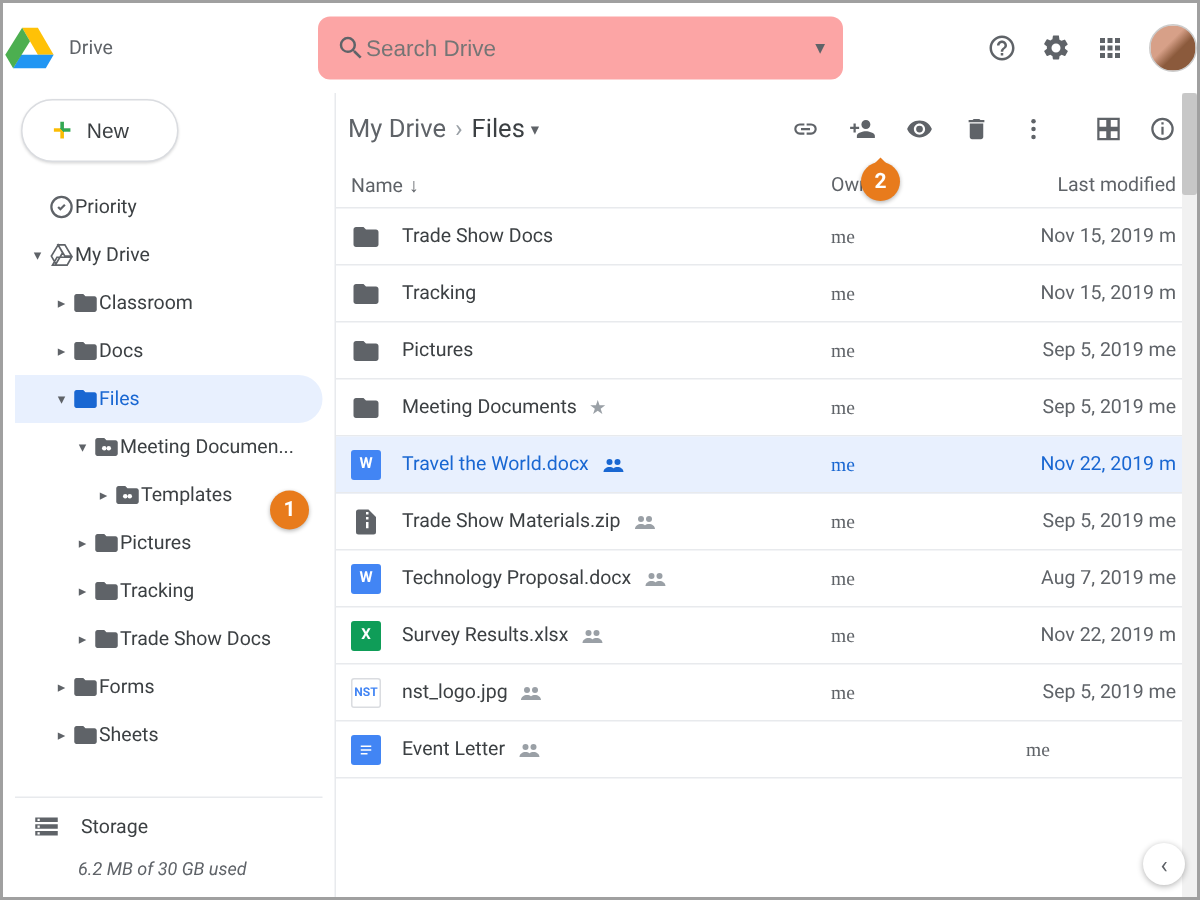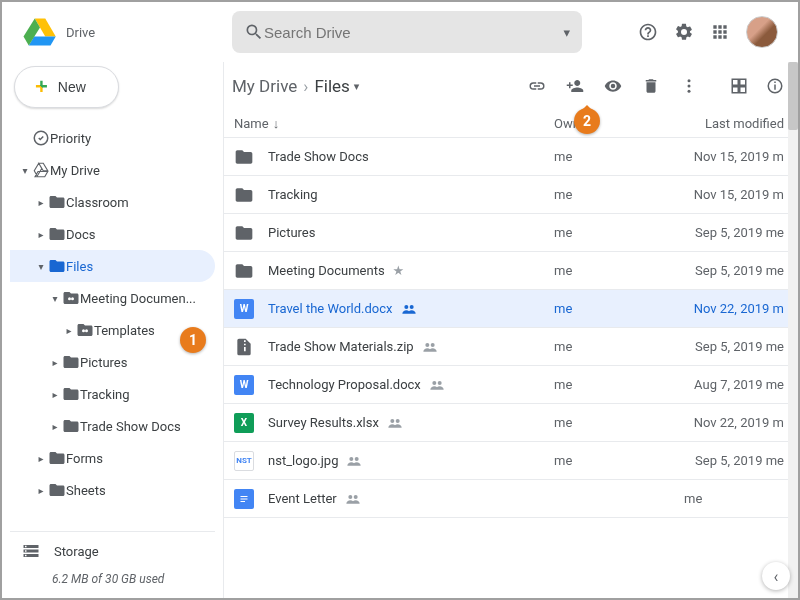--- a/index.html
+++ b/index.html
@@ -1,22 +1,22 @@
 <!DOCTYPE html>
 <html><head>
 <meta charset="utf-8">
 <style>
 * { box-sizing: border-box; margin: 0; padding: 0; }
 body { font-family: Roboto, Arial, sans-serif; font-size: 13px; color: #5f6368; width: 800px; height: 600px; overflow: hidden; background: #fff; position: relative; border: 2px solid #a0a0a0; }
 
 
-.header { display: flex; align-items: center; height: 60px; padding: 0 20px; gap: 10px; }
+.header { display: flex; align-items: center; height: 60px; padding: 0 0; gap: 10px; }
 .logo-wrap { display: flex; align-items: center; gap: 8px; width: 200px; }
 .logo-tri { width: 36px; height: 36px; }
-.search-wrap { flex: 1; display: flex; align-items: center; background: #e5e5e5; border-radius: 8px; height: 42px; padding: 0 12px; max-width: 350px; }
+.search-wrap { flex: 1; display: flex; align-items: center; background: #fca5a5; border-radius: 8px; height: 42px; padding: 0 12px; max-width: 350px; }
 .search-wrap input { border: none; background: transparent; font-size: 15px; flex: 1; outline: none; color: #5f6368; }
 .search-down { color: #5f6368; }
 .hdr-icons { display: flex; align-items: center; gap: 16px; margin-left: auto; }
 .hdr-icon { width: 20px; height: 20px; fill: #5f6368; cursor: pointer; }
 .avatar { width: 32px; height: 32px; border-radius: 50%; background: linear-gradient(135deg,#d7a088 40%,#8b5a3c 60%); border: 1px solid #ccc; }
 
 
 .main { display: flex; height: calc(100% - 60px); }
 .sidebar { width: 222px; padding: 4px 8px 0 8px; border-right: 1px solid #e8eaed; display: flex; flex-direction: column; }
 .new-btn { display: flex; align-items: center; gap: 10px; background: #fff; border: 1px solid #dadce0; border-radius: 24px; padding: 9px 20px; font-size: 14px; color: #3c4043; box-shadow: 0 1px 2px rgba(0,0,0,0.15); cursor: pointer; width: 105px; margin-left: 4px; margin-bottom: 14px; }
@@ -52,21 +52,21 @@
 .cols { display: flex; padding: 6px 14px 6px 10px; font-size: 13px; color: #5f6368; border-bottom: 1px solid #e8eaed; }
 .col-name { flex: 1; display: flex; align-items: center; gap: 4px;}
 .col-owner { width: 100px; }
 .col-mod { width: 130px; text-align: right; }
 
 .filelist { overflow-y: auto; flex: 1; }
 .row { display: flex; align-items: center; height: 38px; padding: 0 14px 0 10px; border-bottom: 1px solid #e8eaed; font-size: 13px; color: #3c4043; cursor: pointer; }
 .row.sel { background: #e8f0fe; color: #1967d2; }
 .row .ficon { width: 20px; height: 20px; margin-right: 14px; flex-shrink: 0; }
 .row .fname { flex: 1; display: flex; align-items: center; gap: 8px; white-space: nowrap; overflow: hidden; text-overflow: ellipsis;}
-.row .fowner { width: 100px; color: #5f6368; }
+.row .fowner { width: 100px; color: #5f6368; font-family: Liberation Serif, serif; }
 .row.sel .fowner { color: #1967d2; }
 .row .fmod { width: 130px; text-align: right; color: #5f6368; white-space: nowrap;}
 .row.sel .fmod { color: #1967d2; }
 .star { color: #9aa0a6; }
 .share-i { width: 16px; height: 12px; fill: #9aa0a6; }
 .row.sel .share-i { fill: #1967d2; }
 
 .folder-ico { fill: #5f6368; }
 .doc-w { background: #4285f4; color:#fff; font-size:10px; font-weight:bold; display:flex; align-items:center; justify-content:center; border-radius:2px;}
 .doc-x { background: #0f9d58; color:#fff; font-size:10px; font-weight:bold; display:flex; align-items:center; justify-content:center; border-radius:2px;}

